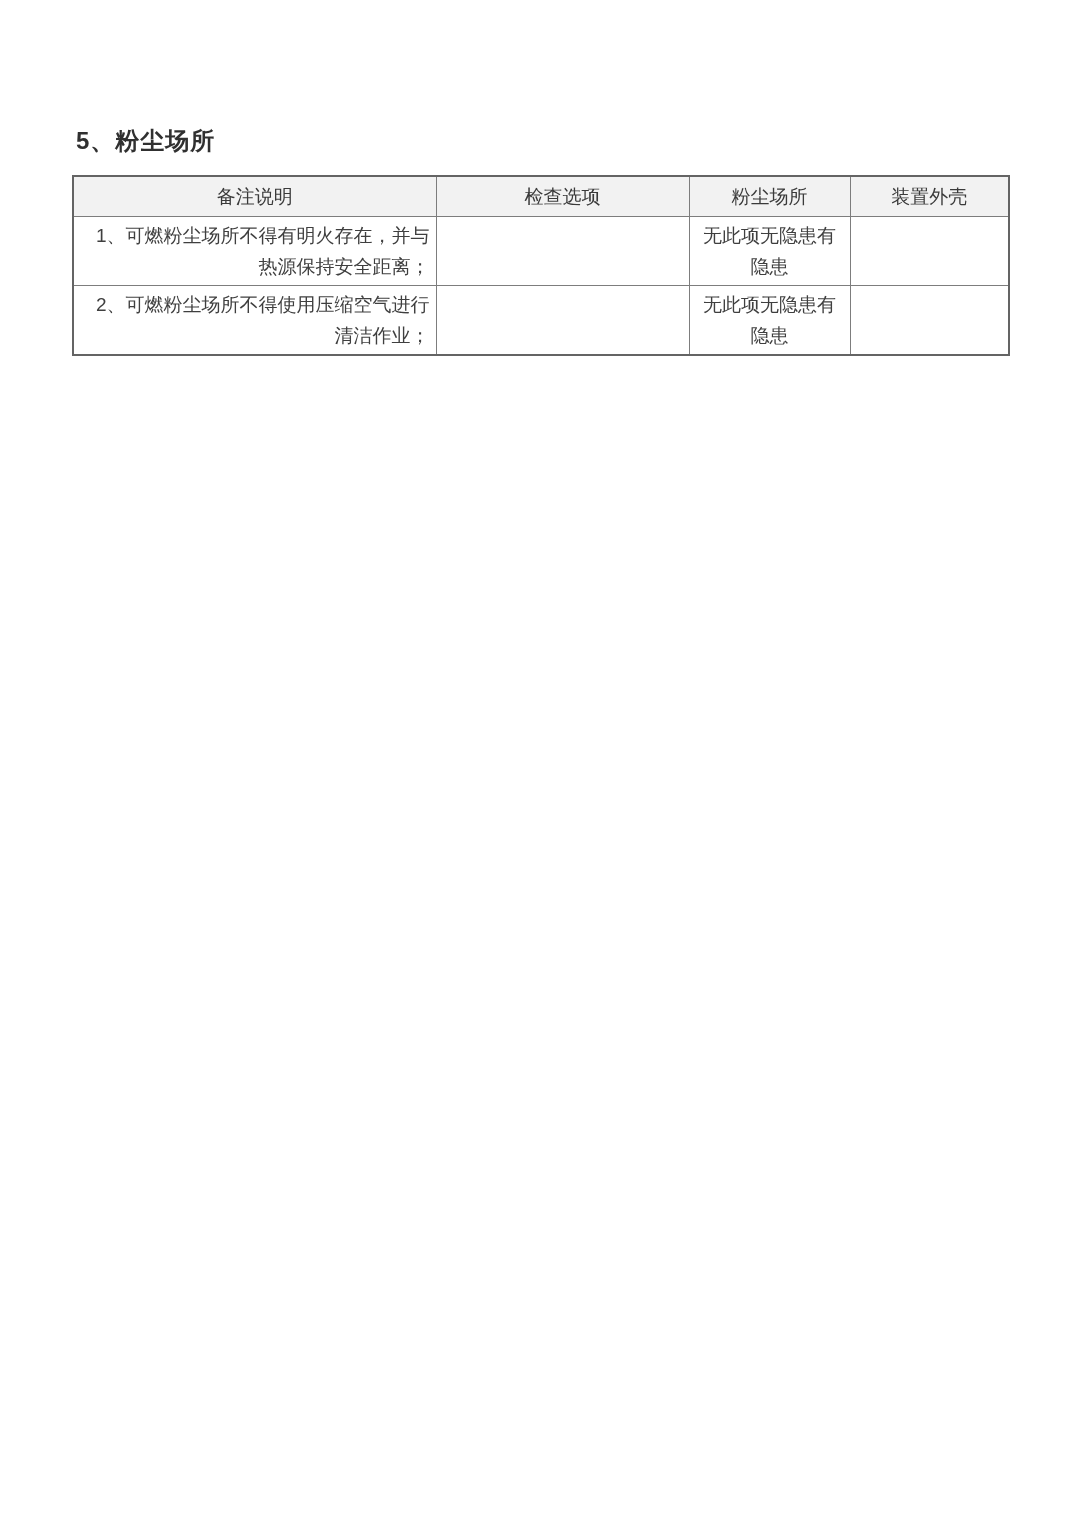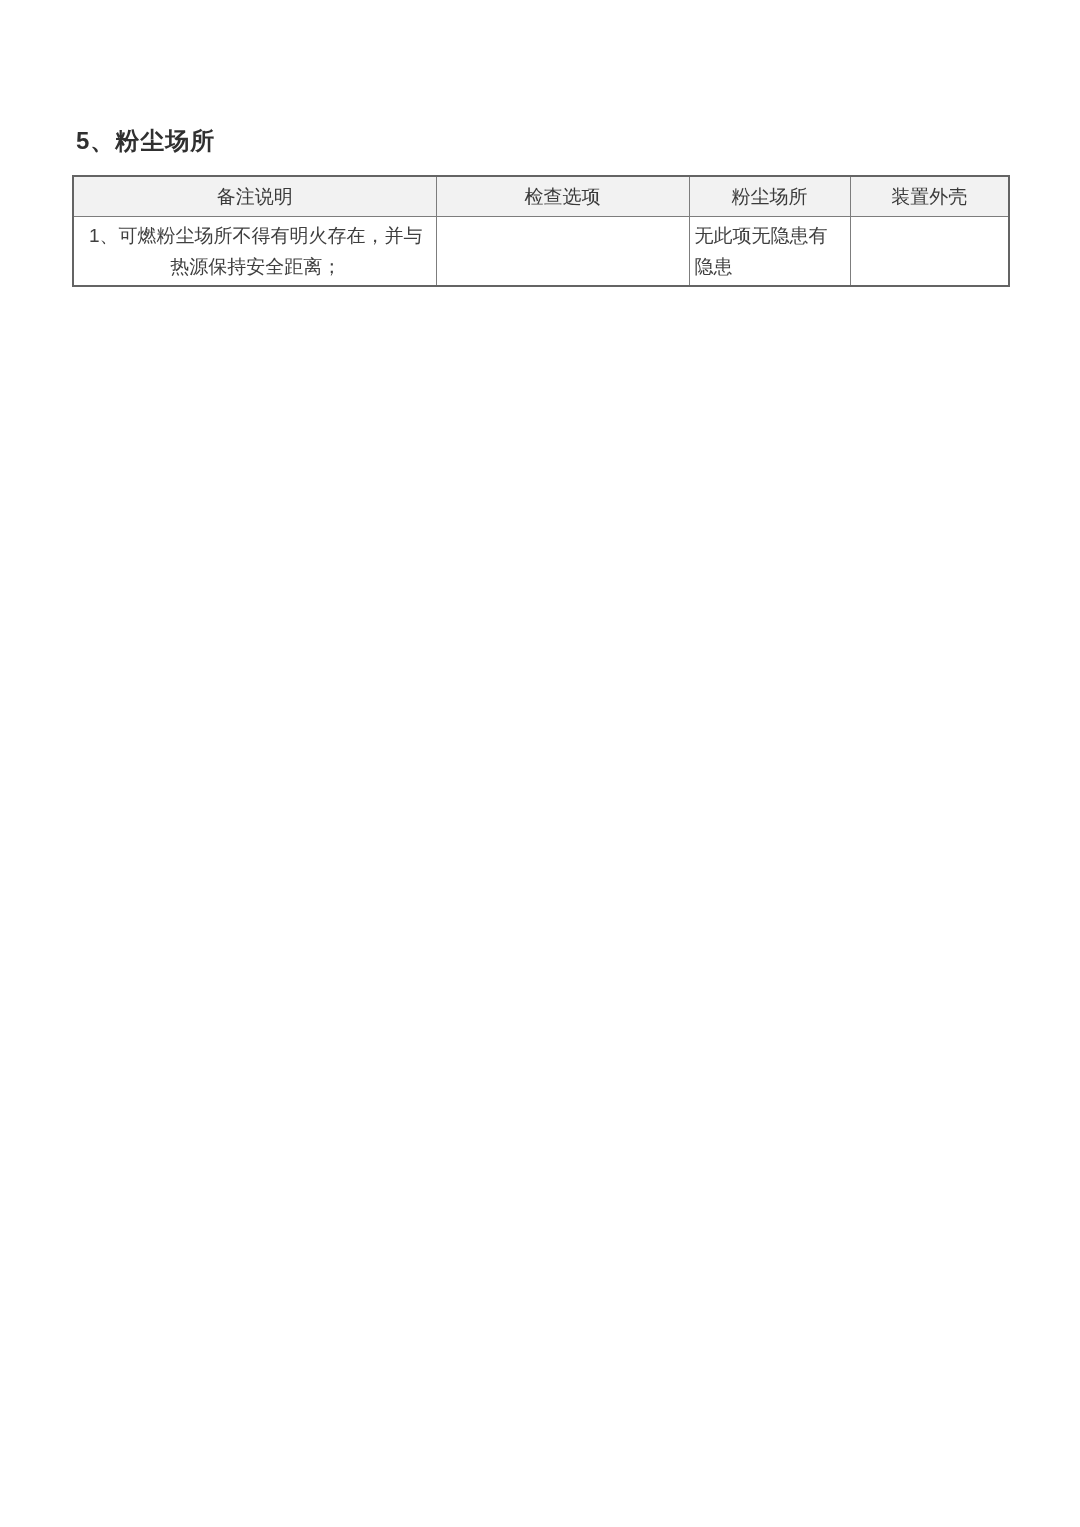--- a/index.html
+++ b/index.html
@@ -45,27 +45,28 @@
     word-break: break-all;
   }
   table.checklist thead th {
     background: #f2f2f2;
     font-weight: 400;
     text-align: center;
     padding: 4px 6px;
     color: #3a3a3a;
   }
   td.c-content {
-    text-align: center;
+    text-align: right;
     padding: 3px 6px 3px 8px;
   }
   td.c-note {
     padding: 3px 6px;
   }
   td.c-options {
+    text-align: center;
     padding: 2px 5px;
   }
   td.c-result {
     padding: 3px 6px;
   }
 </style>
 </head>
 <body>
 
 <div class="page">
@@ -87,16 +88,22 @@
         <th>装置外壳</th>
       </tr>
     </thead>
     <tbody>
       <tr>
         <td class="c-content">1、可燃粉尘场所不得有明火存在，并与热源保持安全距离；</td>
         <td class="c-note"></td>
         <td class="c-options">无此项无隐患有隐患</td>
         <td class="c-result"></td>
       </tr>
+      <tr>
+        <td class="c-content">2、可燃粉尘场所不得使用压缩空气进行清洁作业；</td>
+        <td class="c-note"></td>
+        <td class="c-options">无此项无隐患有隐患</td>
+        <td class="c-result"></td>
+      </tr>
     </tbody>
   </table>
 
 </div>
 
 </body></html>

